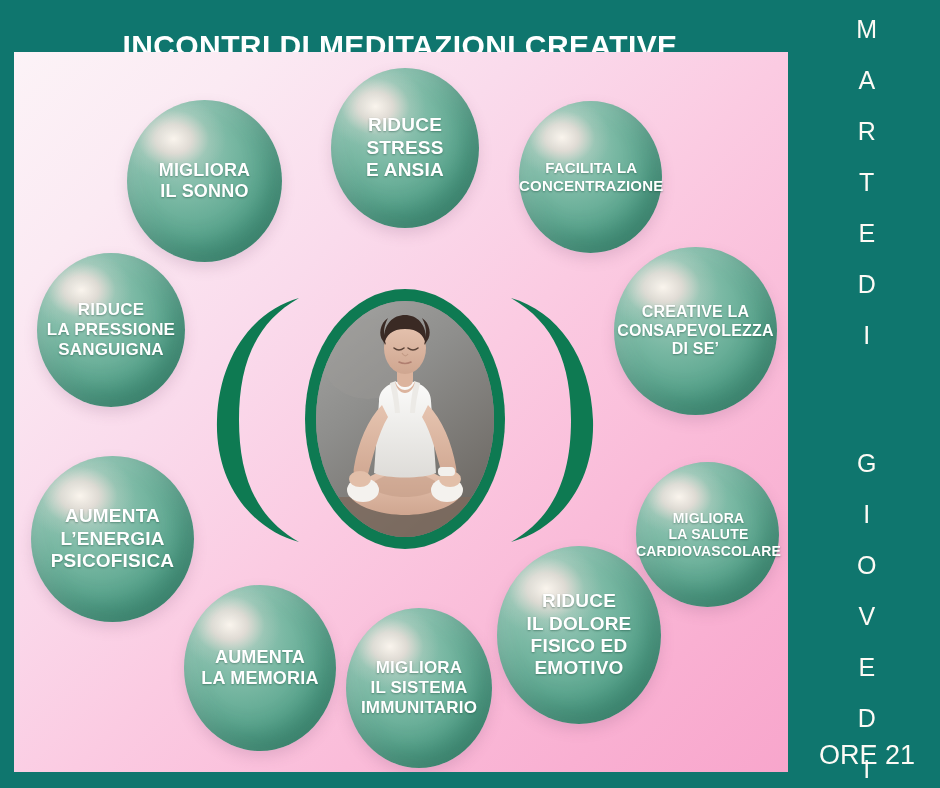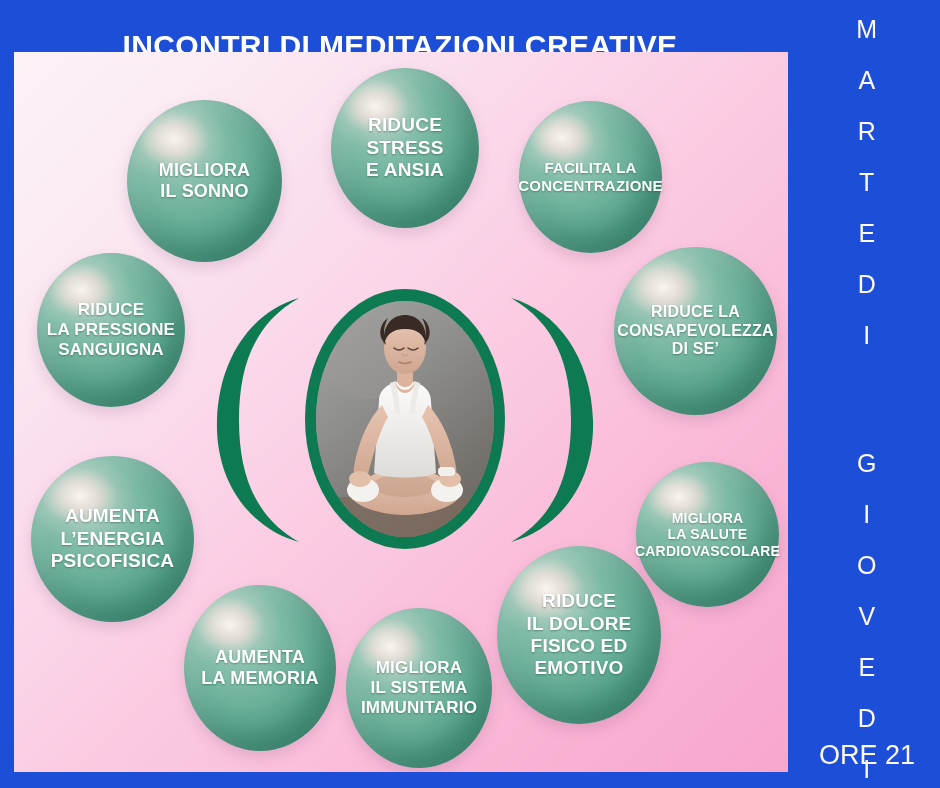--- a/index.html
+++ b/index.html
@@ -12,21 +12,21 @@
     width: 940px;
     height: 788px;
     overflow: hidden;
     font-family: "Liberation Sans", sans-serif;
   }
 
   #poster {
     position: relative;
     width: 940px;
     height: 788px;
-    background: #1d4ed8;
+    background: #0f766e;
     overflow: hidden;
   }
 
   
   .header-title {
     position: absolute;
     left: 0;
     top: 4px;
     width: 800px;
     height: 44px;
@@ -116,21 +116,21 @@
           #a7cdc0 0%,
           #79b8a3 26%,
           #53a189 52%,
           #3d9077 74%,
           #2f7f68 100%);
     box-shadow: 0 6px 14px rgba(120,70,110,0.18),
                 inset -10px -14px 26px rgba(20,70,55,0.30),
                 inset 8px 10px 22px rgba(255,255,255,0.22);
     display: flex;
     align-items: center;
-    justify-content: center;
+    justify-content: flex-start;
   }
   .bubble-label {
     color: #ffffff;
     font-weight: bold;
     text-align: center;
     line-height: 1.18;
     letter-spacing: 0.2px;
     text-shadow: 0 1px 2px rgba(20,70,55,0.45);
     white-space: pre-line;
     width: 145%;
@@ -267,21 +267,21 @@
 STRESS
 E ANSIA</span>
     </div>
 
     <div class="bubble" style="left:505px; top:49px; width:143px; height:152px;">
       <span class="bubble-label" style="font-size:15px;">FACILITA LA
 CONCENTRAZIONE</span>
     </div>
 
     <div class="bubble" style="left:600px; top:195px; width:163px; height:168px;">
-      <span class="bubble-label" style="font-size:16px;">RIDUCE LA
+      <span class="bubble-label" style="font-size:16px;">CREATIVE LA
 CONSAPEVOLEZZA
 DI SE’</span>
     </div>
 
     <div class="bubble" style="left:622px; top:410px; width:143px; height:145px;">
       <span class="bubble-label" style="font-size:14px;">MIGLIORA
 LA SALUTE
 CARDIOVASCOLARE</span>
     </div>
 

